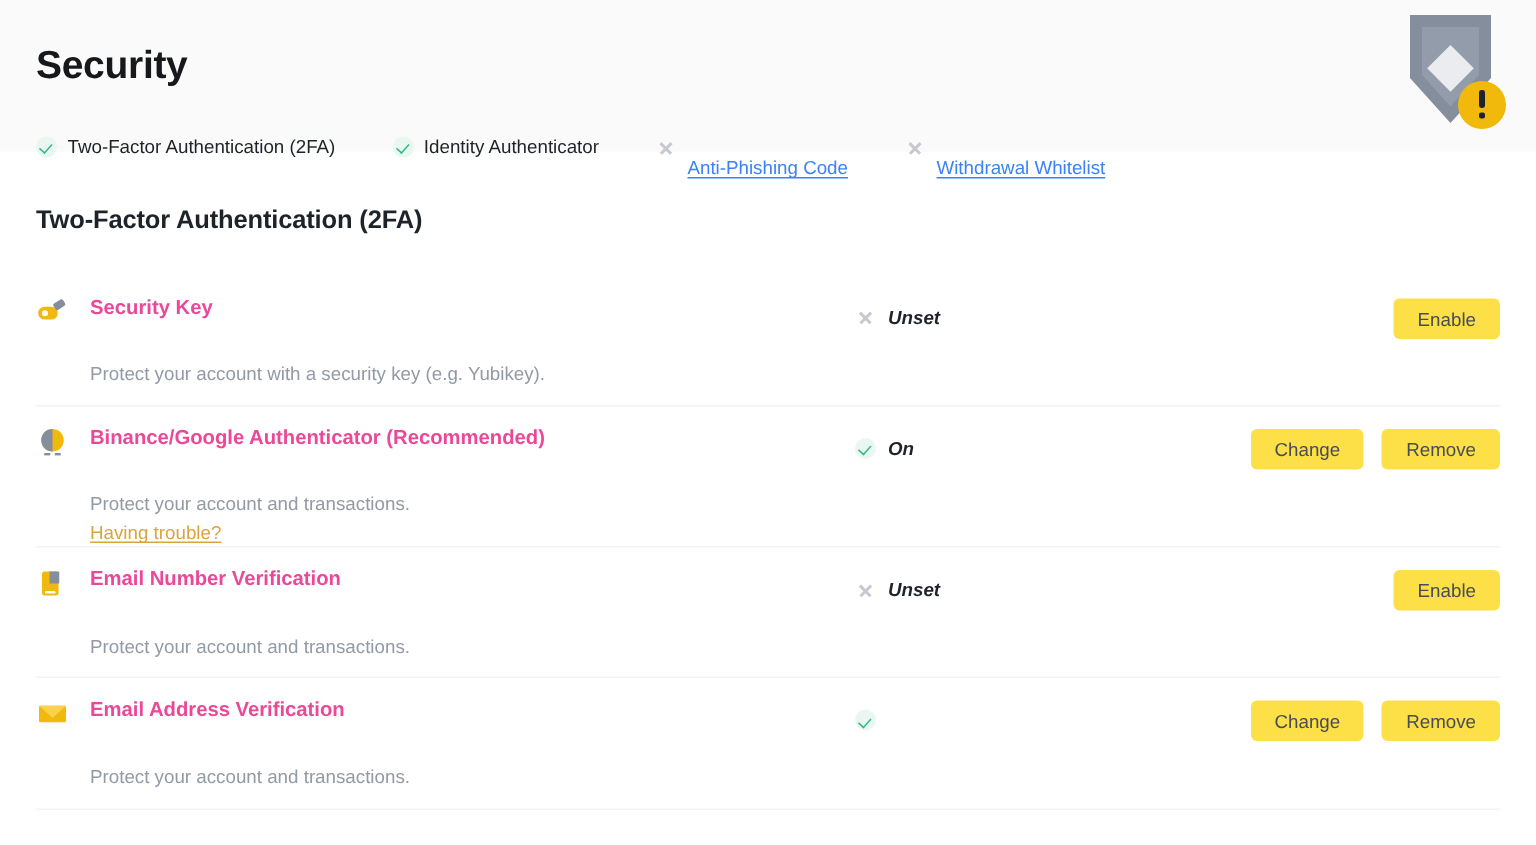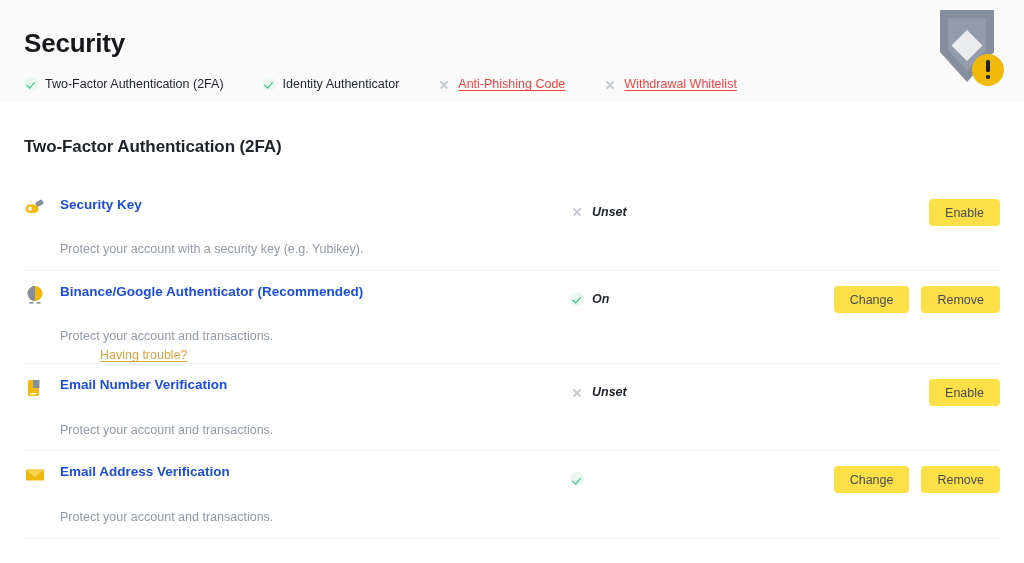--- a/index.html
+++ b/index.html
@@ -38,24 +38,25 @@
     gap:7px;
     margin-right:38px;
     cursor:default;
   }
   .status-chip .chip-label {
     font-size:12.5px;
     color:#1e2329;
     white-space:nowrap;
   }
   .status-chip.unset .chip-label {
-    color:#ef4444;
+    color:#3b82f6;
     text-decoration:underline;
     text-underline-offset:2px;
     cursor:pointer;
+    margin-top:28px;
   }
 
   
   .ico-check {
     width:14px; height:14px; flex:none;
     border-radius:50%;
     background:#e9f7f0;
     position:relative;
   }
   .ico-check::after {
@@ -112,38 +113,37 @@
   .row-icon {
     width:22px; height:22px;
     flex:none;
     margin-top:1px;
     margin-right:14px;
   }
   .row-main { flex:1 1 auto; min-width:0; }
   .row-name {
     font-size:13.5px;
     font-weight:bold;
-    color:#1d4ed8;
+    color:#ec4899;
     line-height:1.35;
   }
   .row-desc {
     font-size:12.5px;
     color:#929aa5;
     margin-top:26px;
     line-height:1.45;
   }
   .row-link {
     display:inline-block;
     font-size:12.5px;
     color:#d9a441;
     text-decoration:underline;
     text-underline-offset:2px;
     margin-top:3px;
     cursor:pointer;
-    margin-left:40px;
   }
 
   .row-status {
     width:210px;
     flex:none;
     display:flex;
     align-items:flex-end;
     gap:8px;
     padding-top:9px;
     font-style:italic;

